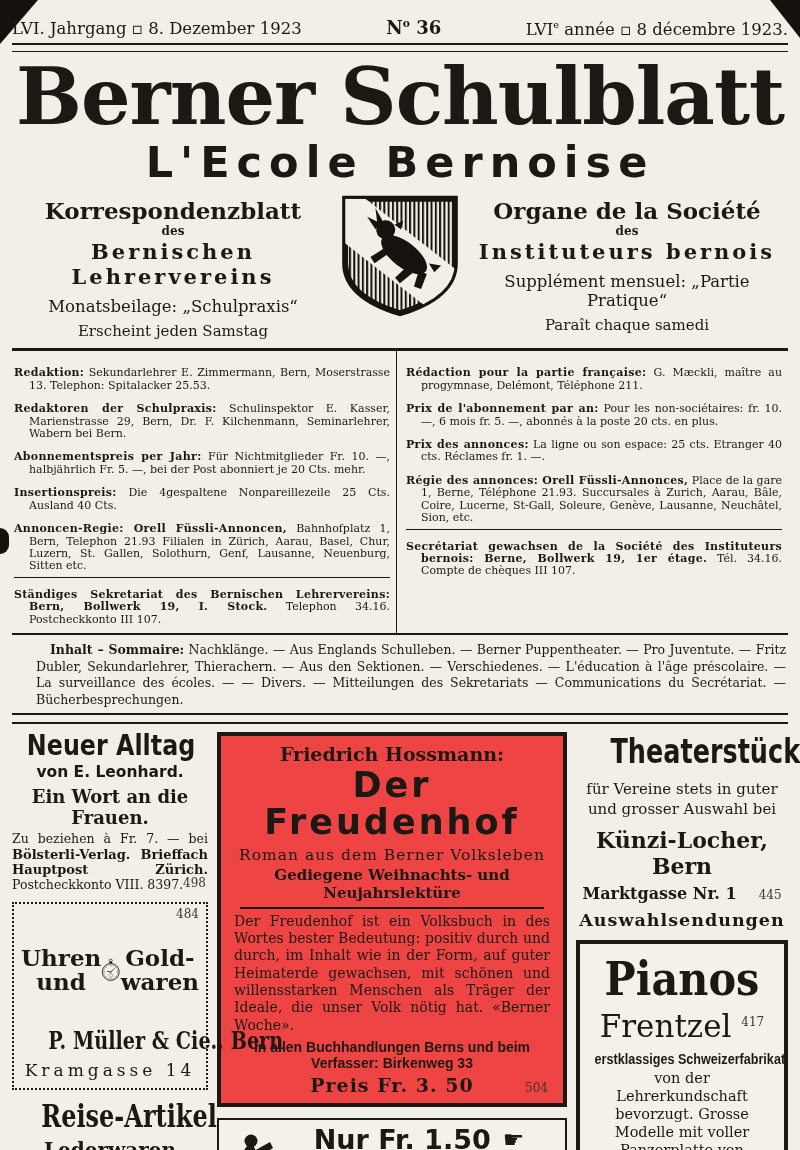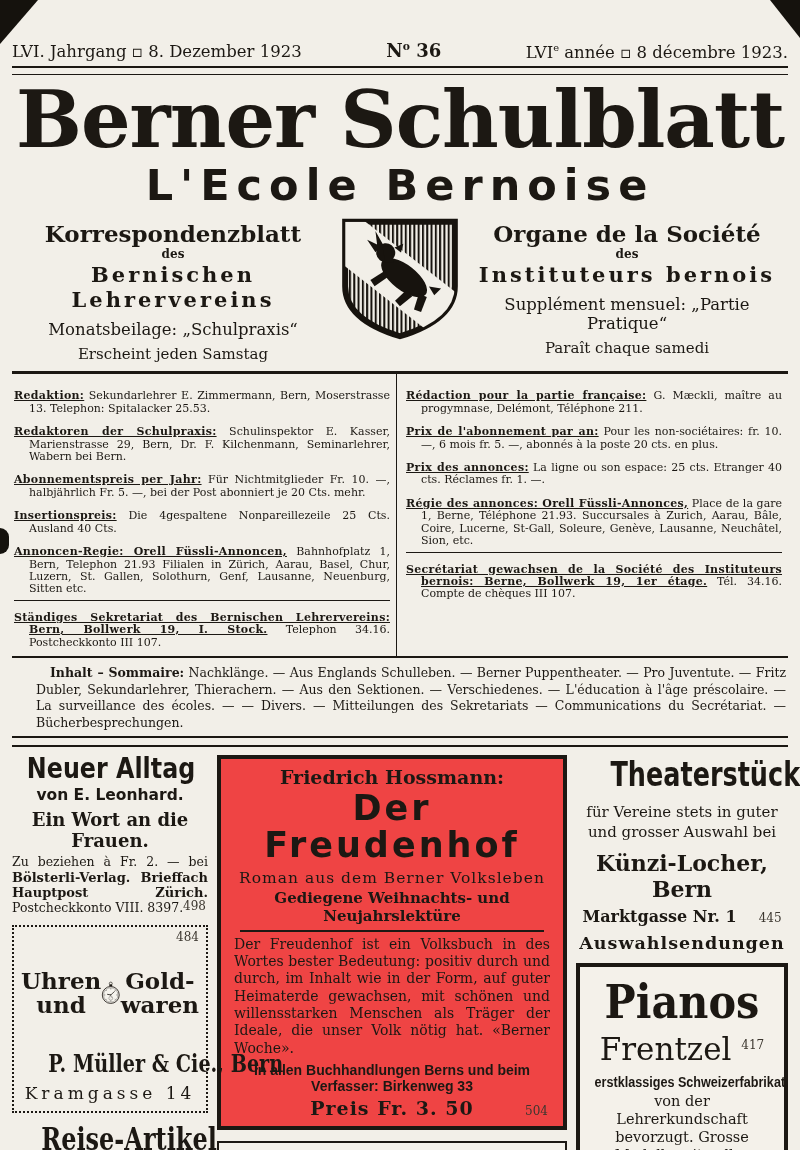--- a/index.html
+++ b/index.html
@@ -13,21 +13,21 @@
   
   .corner-tl{position:absolute;top:0;left:0;width:0;height:0;
     border-top:44px solid #15120d;border-right:38px solid transparent;}
   .corner-tr{position:absolute;top:0;right:0;width:0;height:0;
     border-top:38px solid #15120d;border-left:30px solid transparent;}
   .edge-blob{position:absolute;left:0;top:528px;width:9px;height:26px;
     background:#15120d;border-radius:0 13px 13px 0;}
 
   
   .issue-bar{display:flex;justify-content:space-between;align-items:flex-end;
-    padding-top:40px;font-size:16.5px;gap:32px;}
+    padding-top:17px;font-size:16.5px;gap:32px;}
   .issue-bar .mid{font-weight:bold;font-size:18px;}
   sup{font-size:0.6em;}
   .rule-double{height:6px;border-top:2.5px solid #1c1813;border-bottom:1.5px solid #1c1813;margin-top:5px;}
 
   
   .title-de{font-family:"DejaVu Serif",serif;font-weight:bold;font-size:78px;line-height:1.0;
     text-align:center;margin-top:6px;letter-spacing:-1px;}
   .title-fr{font-family:"DejaVu Sans",sans-serif;font-weight:bold;font-size:43px;line-height:1.0;
     text-align:center;margin-top:5px;letter-spacing:7px;}
 
@@ -38,21 +38,21 @@
   .org-line3{font-weight:bold;font-size:21px;letter-spacing:3px;margin-top:1px;}
   .org-supp{font-weight:normal;font-size:16.5px;margin-top:8px;}
   .org-sched{font-size:15px;margin-top:6px;}
   .emblem-box{width:132px;display:flex;justify-content:center;}
 
   
   .imprint{display:flex;border-top:3.5px solid #1c1813;border-bottom:2.5px solid #1c1813;margin-top:8px;}
   .imp-col{flex:1;padding:5px 6px 5px 2px;font-size:11px;line-height:1.13;}
   .imp-col.right{border-left:1.5px solid #1c1813;padding-left:9px;}
   .imp-p{padding-left:15px;text-indent:-15px;margin-bottom:2px;text-align:justify;}
-  .imp-label{font-weight:bold;letter-spacing:0.3px;text-decoration:underline;}
+  .imp-label{font-weight:bold;letter-spacing:0.3px;}
   .imp-hr{border:0;border-top:1.5px solid #1c1813;margin:4px 0 3px;}
 
   
   .toc{padding:7px 2px 5px;font-size:12.5px;line-height:1.32;}
   .toc-inner{padding-left:22px;text-indent:-22px;text-align:justify;}
   .toc-label{font-weight:bold;margin-left:36px;}
   .rule-double2{height:7px;border-top:2px solid #1c1813;border-bottom:2px solid #1c1813;}
 
   
   .ads{display:flex;gap:9px;margin-top:8px;align-items:flex-start;}
@@ -218,21 +218,21 @@
   <div class="rule-double2"></div>
 
   <div class="ads">
 
     <div class="col-l">
 
       <div class="ad-na">
         <div class="na-title"><span class="cx85">Neuer Alltag</span></div>
         <div class="na-author">von E. Leonhard.</div>
         <div class="na-sub">Ein Wort an die Frauen.</div>
-        <div class="na-body"><span>Zu beziehen à Fr. 2. — bei </span><b>Bölsterli-Verlag. Brieffach Hauptpost Zürich.</b><span> Postcheckkonto VIII. 8397.</span></div>
+        <div class="na-body"><span>Zu beziehen à Fr. 7. — bei </span><b>Bölsterli-Verlag. Brieffach Hauptpost Zürich.</b><span> Postcheckkonto VIII. 8397.</span></div>
         <span class="adno na-no">498</span>
       </div>
 
       <div class="ad-watch">
         <span class="adno-tr">484</span>
         <div class="watch-row">
           <div class="watch-word">
             <div>Uhren</div>
             <div>und</div>
           </div>

